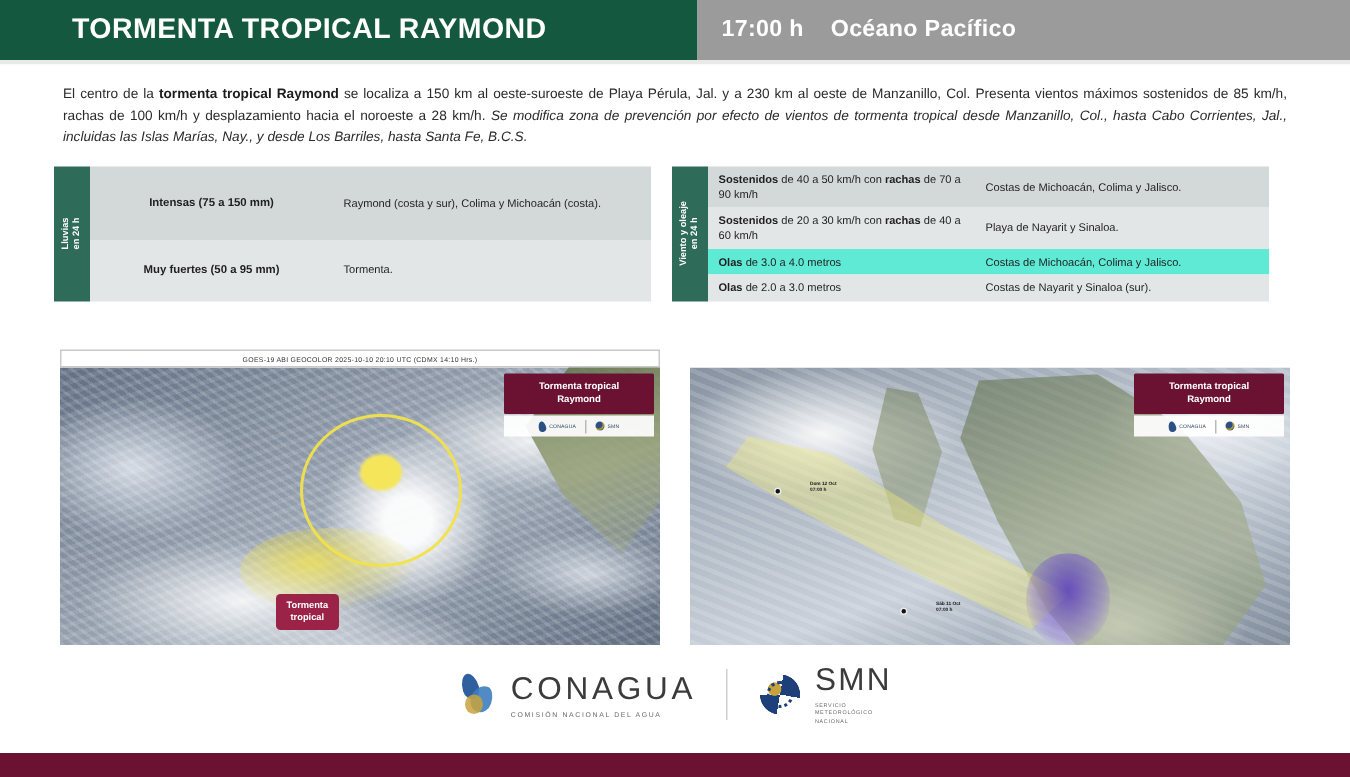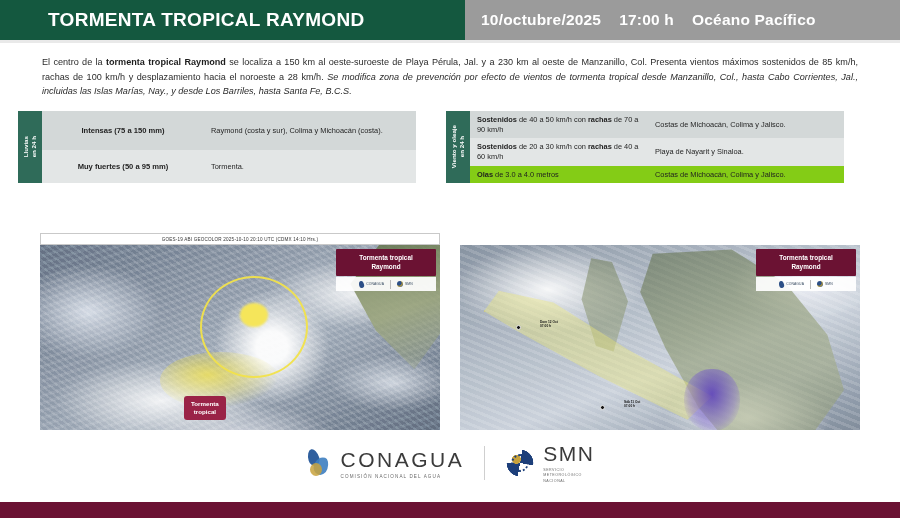--- a/index.html
+++ b/index.html
@@ -35,22 +35,22 @@
     position: absolute; left: 42px; top: 12px; width: 816px;
     font-size: 9.1px; line-height: 1.62; color: #2b2b2b;
     text-align: justify;
   }
   .summary b { font-weight: bold; color: #1c1c1c; }
   .summary i { font-style: italic; }
 
   
   .tables { position: absolute; top: 68px; left: 0; width: 900px; display: flex; }
   .tbl-wrap { display: flex; }
-  .tbl-left { margin-left: 18px; width: 398px; }
-  .tbl-right { margin-left: 30px; width: 398px; }
+  .tbl-left { margin-left: 36px; width: 398px; }
+  .tbl-right { margin-left: 14px; width: 398px; }
 
   .vhead {
     width: 24px; background: #2f6b59; color: #ffffff;
     display: flex; align-items: center; justify-content: center;
     font-size: 6.2px; font-weight: bold; line-height: 1.25;
     text-align: center;
   }
   .vhead span { writing-mode: vertical-rl; transform: rotate(180deg); white-space: pre-line; }
 
   table { border-collapse: collapse; width: 100%; table-layout: fixed; }
@@ -63,21 +63,21 @@
   .tbl-left tr.r0 td { background: #d3d8d8; }
   .tbl-left tr.r1 td { background: #e3e6e6; }
   .tbl-left tr.r0 td { height: 38px; }
   .tbl-left tr.r1 td { height: 32px; }
 
   .tbl-right table { width: 374px; }
   .tbl-right td.c1 { width: 178px; }
   .tbl-right td.c2 { width: 196px; }
   .tbl-right tr.r0 td { background: #d3d8d8; height: 24px; }
   .tbl-right tr.r1 td { background: #e3e6e6; height: 24px; }
-  .tbl-right tr.r2 td { background: #84cc16; height: 15px; }
+  .tbl-right tr.r2 td { background: #5eead4; height: 15px; }
   .tbl-right tr.r3 td { background: #e3e6e6; height: 15px; }
 
   
   .panels { position: absolute; top: 190px; left: 0; width: 900px; height: 240px; }
   .panel { position: absolute; top: 0; width: 400px; height: 235px; }
   .panel-left { left: 40px; }
   .panel-right { left: 460px; }
 
   .ts-bar {
     height: 12px; background: #ffffff; border: 1px solid #c9c9c9;
@@ -254,21 +254,20 @@
   .bottom-bar { position: absolute; left: 0; bottom: 0; width: 900px; height: 16px; background: #6b1233; }
 </style>
 </head>
 <body>
 
 <div class="page">
 
   <div class="header">
     <div class="header-title">TORMENTA TROPICAL RAYMOND</div>
     <div class="header-meta">
-      <span>10/octubre/2025</span>
       <span>17:00 h</span>
       <span>Océano Pacífico</span>
     </div>
   </div>
   <div class="header-rule"></div>
 
   <div class="content">
 
     <div class="summary"><span>El centro de la </span><b>tormenta tropical Raymond</b><span> se localiza a 150 km al oeste-suroeste de Playa Pérula, Jal. y a 230 km al oeste de Manzanillo, Col. Presenta vientos máximos sostenidos de 85 km/h, rachas de 100 km/h y desplazamiento hacia el noroeste a 28 km/h. </span><i>Se modifica zona de prevención por efecto de vientos de tormenta tropical desde Manzanillo, Col., hasta Cabo Corrientes, Jal., incluidas las Islas Marías, Nay., y desde Los Barriles, hasta Santa Fe, B.C.S.</i></div>
 
@@ -304,20 +303,24 @@
             <td class="c1"><b>Sostenidos</b><span> de 40 a 50 km/h con </span><b>rachas</b><span> de 70 a 90 km/h</span></td>
             <td class="c2">Costas de Michoacán, Colima y Jalisco.</td>
           </tr>
           <tr class="r1">
             <td class="c1"><b>Sostenidos</b><span> de 20 a 30 km/h con </span><b>rachas</b><span> de 40 a 60 km/h</span></td>
             <td class="c2">Playa de Nayarit y Sinaloa.</td>
           </tr>
           <tr class="r2">
             <td class="c1"><b>Olas</b><span> de 3.0 a 4.0 metros</span></td>
             <td class="c2">Costas de Michoacán, Colima y Jalisco.</td>
+          </tr>
+          <tr class="r3">
+            <td class="c1"><b>Olas</b><span> de 2.0 a 3.0 metros</span></td>
+            <td class="c2">Costas de Nayarit y Sinaloa (sur).</td>
           </tr>
         </tbody>
           </table>
       </div>
     </div>
 
     <div class="panels">
 
       <div class="panel panel-left">
         <div class="ts-bar">GOES-19 ABI GEOCOLOR 2025-10-10 20:10 UTC (CDMX 14:10 Hrs.)</div>

